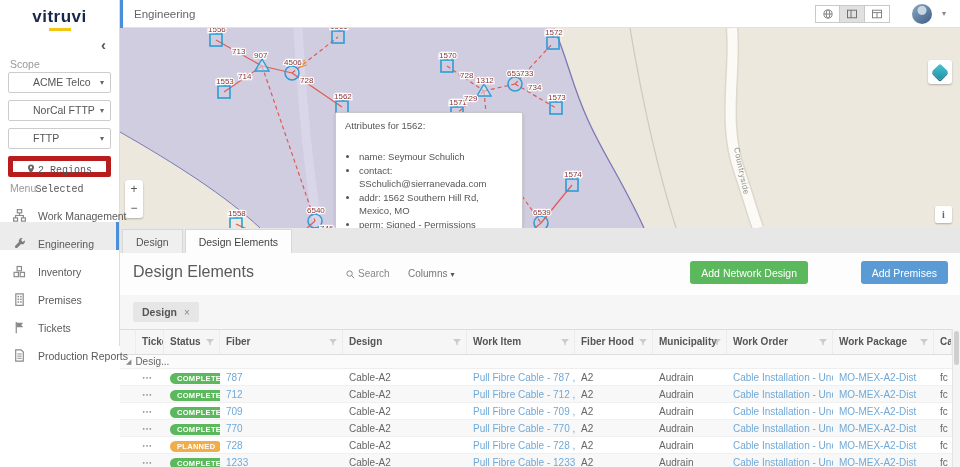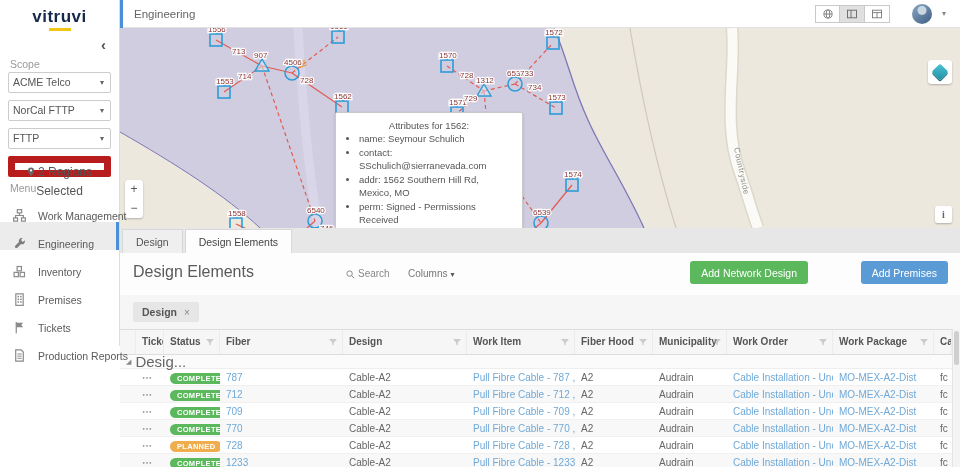--- a/index.html
+++ b/index.html
@@ -6,24 +6,24 @@
   html,body { width:960px; height:467px; overflow:hidden; font-family:"Liberation Sans",sans-serif; background:#fff; }
 
   
   #sidebar { position:absolute; left:0; top:0; width:120px; height:346px; background:#fff; border-right:1px solid #ddd; z-index:20; }
   .logo-wrap { text-align:center; padding-top:7px; }
   .logo-text { font-size:17px; font-weight:bold; color:#16294b; letter-spacing:.5px; }
   .logo-underline { width:22px; height:3px; background:#f2c713; margin:1px auto 0; }
   .collapse { position:absolute; right:13px; top:36px; font-size:15px; font-weight:bold; color:#555; cursor:pointer; }
   .side-label { position:absolute; left:10px; font-size:10.5px; color:#999; }
   .side-select { position:absolute; left:8px; width:103px; height:21px; border:1px solid #ccc; border-radius:2px; background:#fff;
-    font-size:10.5px; color:#555; line-height:19px; padding-left:4px; }
+    font-size:10.5px; color:#555; line-height:19px; padding-left:24px; }
   .side-select .caret { position:absolute; right:6px; top:0; font-size:8px; color:#666; line-height:19px; }
-  .regions-btn { position:absolute; left:8px; top:156px; width:103px; height:21px; border:7px solid #b91c1c; border-radius:2px;
-    background:#fff; font-size:12px; color:#555; line-height:19px; text-align:center; }
+  .regions-btn { position:absolute; left:8px; top:156px; width:103px; height:21px; border:5px solid #b91c1c; border-radius:2px;
+    background:#fff; font-size:10px; color:#555; line-height:19px; text-align:center;font-family:Liberation Mono, monospace; }
   .regions-btn svg { vertical-align:-1px; margin-right:3px; }
   #menu { position:absolute; left:0; top:194px; width:100%; }
   .menu-item { position:relative; height:28px; display:flex; align-items:flex-end; cursor:pointer; }
   .menu-item .mi-icon { width:38px; text-align:center; flex:0 0 38px; display:flex; justify-content:center; }
   .menu-item .mi-label { font-size:10.5px; color:#5a5a5a; white-space:nowrap; }
   .menu-item.active { background:#ececec; }
   .menu-item.active::after { content:""; position:absolute; right:0; top:0; width:3px; height:100%; background:#4a90d9; }
 
   
   #topbar { position:absolute; left:120px; top:0; width:840px; height:28px; background:#fff; border-bottom:1px solid #e2e2e2; z-index:15; }
@@ -35,21 +35,21 @@
   .vt-btn.active { background:#e0e0e0; }
   .avatar { position:absolute; right:28px; top:4px; width:20px; height:20px; border-radius:50%;
     background:radial-gradient(circle at 50% 32%, #c8d6e2 0 4px, transparent 5px), linear-gradient(140deg,#8aa8c5,#3e5d82); cursor:pointer; }
   .avatar-caret { position:absolute; right:14px; top:9px; font-size:8px; color:#888; }
 
   
   #map { position:absolute; left:120px; top:28px; width:840px; height:200px; background:#ece8de; overflow:hidden; }
   #map-svg { position:absolute; left:0; top:0; }
   #tooltip { position:absolute; left:215px; top:84px; width:188px; background:#fff; border:1px solid #c9c9c9; border-radius:2px;
     box-shadow:0 1px 3px rgba(0,0,0,.15); padding:7px 9px 8px; z-index:5; }
-  #tooltip .tt-title { font-size:9.5px; color:#555; margin-bottom:1px;text-align:center; }
+  #tooltip .tt-title { font-size:9.5px; color:#555; margin-bottom:19px; }
   #tooltip ul { margin-left:14px; }
   #tooltip li { font-size:9.5px; color:#555; line-height:13.5px; list-style:disc; }
   .zoom-ctl { position:absolute; left:5px; top:152px; width:18px; height:38px; background:#fff; border-radius:3px;
     box-shadow:0 1px 2px rgba(0,0,0,.25); z-index:6; text-align:center; }
   .zoom-ctl div { height:19px; line-height:19px; font-size:12px; color:#555; cursor:pointer; }
   .layers-btn { position:absolute; right:8px; top:32px; width:24px; height:24px; background:#fff; border-radius:3px;
     box-shadow:0 1px 2px rgba(0,0,0,.25); z-index:6; cursor:pointer; }
   .layers-diamond { position:absolute; left:6px; top:6px; width:12px; height:12px; transform:rotate(45deg);
     background:linear-gradient(135deg,#4cc4d5,#1f8fa3); border-radius:2px; box-shadow:1px 1px 0 #1a6b7a; }
   .info-btn { position:absolute; right:8px; top:178px; width:17px; height:17px; background:#fff; border-radius:2px;
@@ -79,21 +79,21 @@
   .chip .chip-x { font-weight:normal; color:#888; margin-left:7px; cursor:pointer; font-size:10px; }
 
   
   #tablewrap { position:absolute; left:120px; top:329px; width:840px; height:138px; background:#fff; overflow:hidden; }
   #thead-row { display:flex; height:26px; background:#f6f6f6; border-top:1px solid #ddd; border-bottom:1px solid #ddd; }
   .th { position:relative; font-size:10px; font-weight:bold; color:#555; line-height:24px; padding-left:6px;
     border-right:1px solid #ececec; white-space:nowrap; overflow:hidden; flex:0 0 auto; }
   .th .funnel { position:absolute; right:5px; top:9px; opacity:.55; }
   #grouprow { display:flex; align-items:center; height:14px; background:#fbfbfb; border-bottom:1px solid #eee; }
   #grouprow .gr-tri { font-size:7px; color:#888; margin:0 4px 0 6px; }
-  #grouprow .gr-label { font-size:15px; color:#666; }
+  #grouprow .gr-label { font-size:10px; color:#666; }
   .trow { display:flex; height:17px; border-bottom:1px solid #f0f0f0; }
   .trow.alt { background:#f8f8f8; }
   .td { font-size:10px; color:#666; line-height:17px; padding-left:6px; white-space:nowrap; overflow:hidden; flex:0 0 auto; }
   .td.link { color:#70a9d8; cursor:pointer; }
   .row-menu { color:#999; font-weight:bold; letter-spacing:1px; cursor:pointer; }
   .badge { display:inline-block; margin-top:3px; padding:0 7px; height:11px; line-height:11px; border-radius:8px;
     font-size:7.5px; font-weight:bold; color:#fff; letter-spacing:.3px; }
   #vscroll { position:absolute; right:0; top:0; width:8px; height:138px; background:#f4f4f4; border-left:1px solid #e4e4e4; }
   #vscroll .thumb { position:absolute; left:1px; top:2px; width:5px; height:34px; background:#cfcfcf; border-radius:3px; }
 </style>

